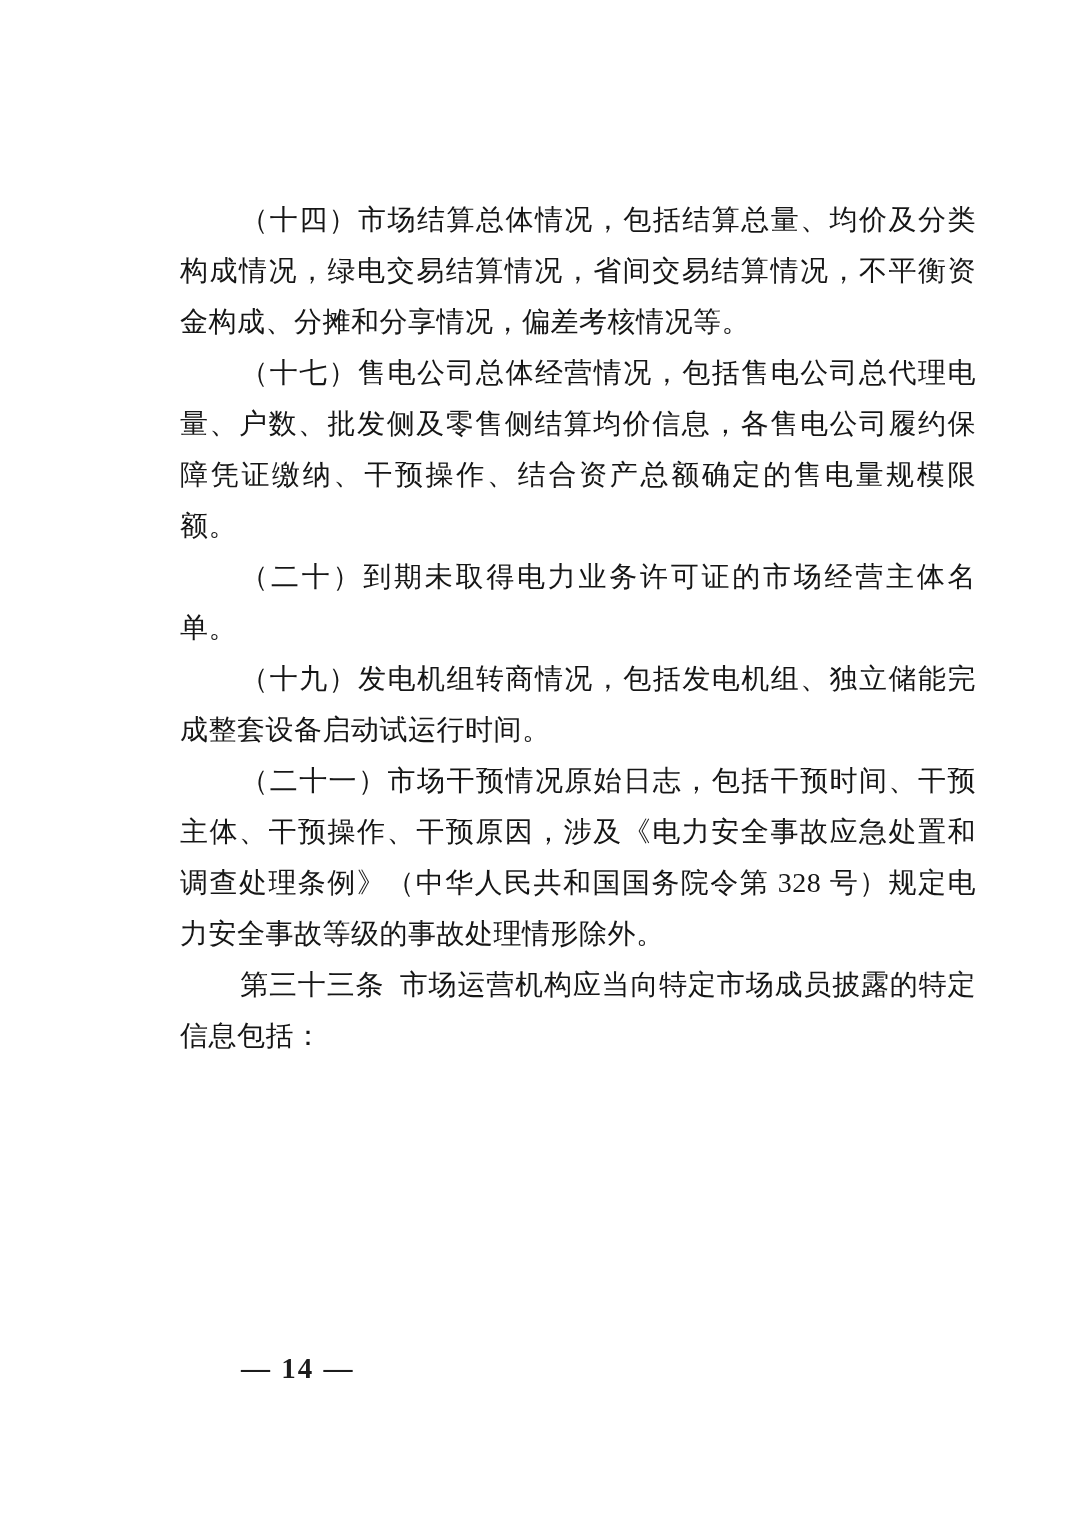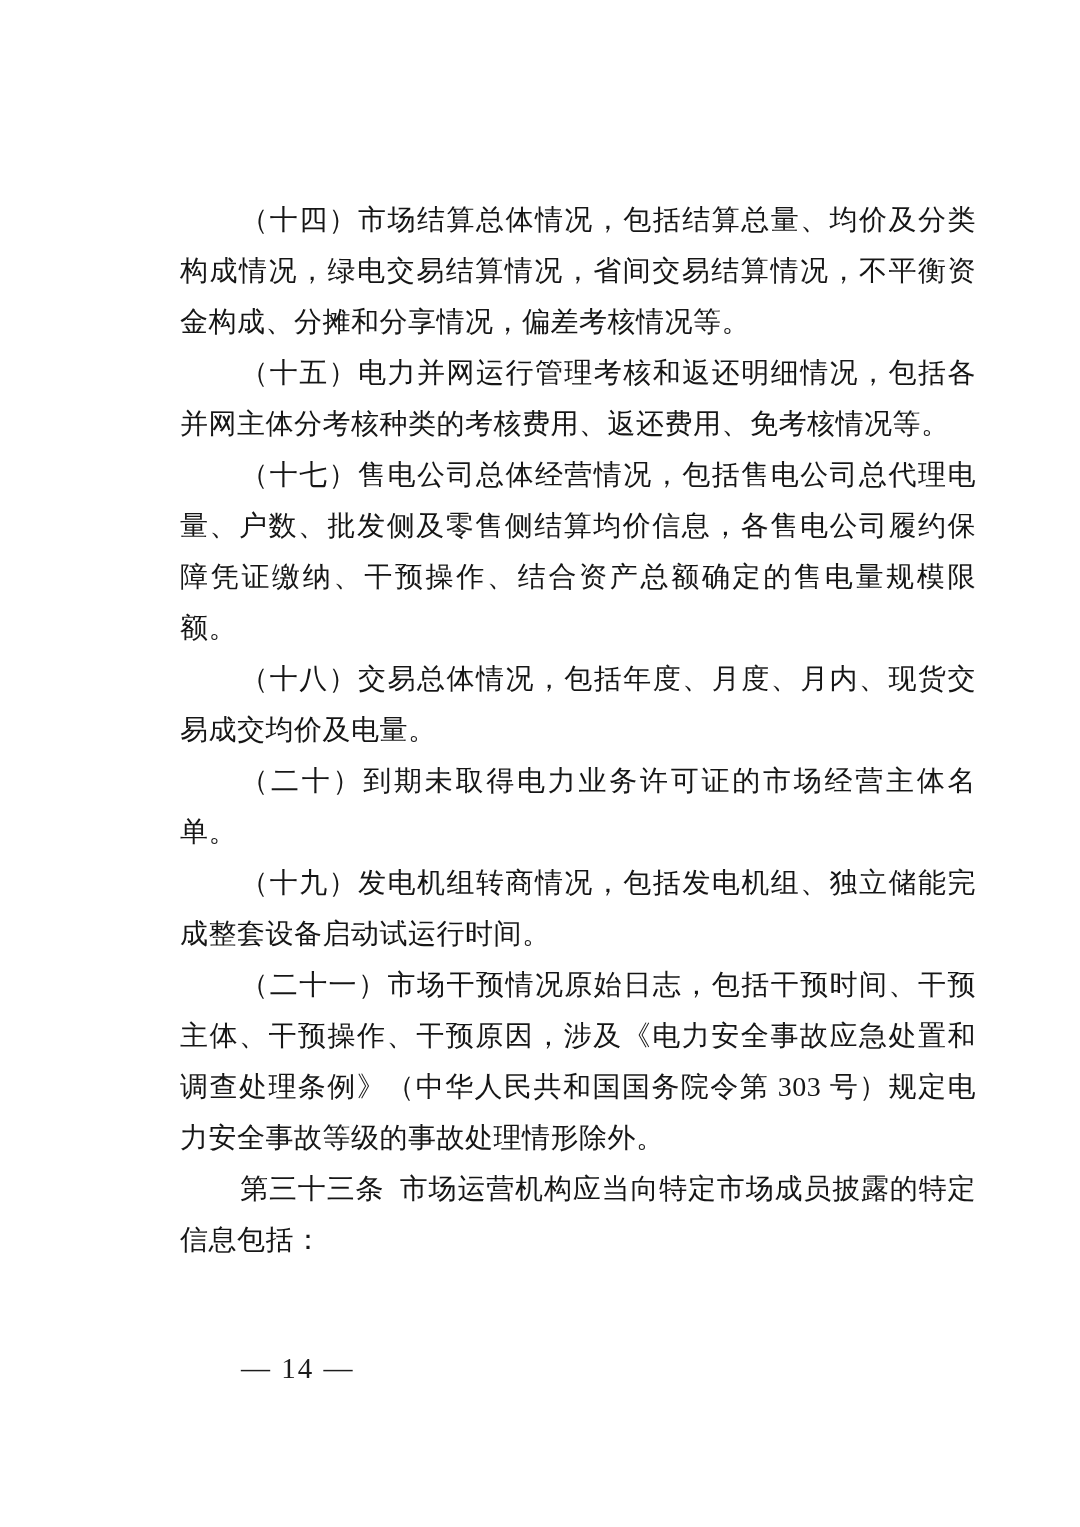--- a/index.html
+++ b/index.html
@@ -39,33 +39,32 @@
   }
   .page-footer {
     position: absolute;
     left: 203px;
     top: 1348px;
     font-size: 29px;
     line-height: 40px;
     letter-spacing: 2px;
     color: #1c1c1c;
     white-space: pre;
+    font-weight: bold;
   }
 </style>
 </head>
 <body>
 
 <div class="page">
   <div class="content">
     <p class="para">（十四）市场结算总体情况，包括结算总量、均价及分类构成情况，绿电交易结算情况，省间交易结算情况，不平衡资金构成、分摊和分享情况，偏差考核情况等。</p>
-    <p class="para">（十五）电力并网运行管理考核和返还明细情况，包括各并网主体分考核种类的考核费用、返还费用、免考核情况等。</p>
     <p class="para">（十七）售电公司总体经营情况，包括售电公司总代理电量、户数、批发侧及零售侧结算均价信息，各售电公司履约保障凭证缴纳、干预操作、结合资产总额确定的售电量规模限额。</p>
-    <p class="para">（十八）交易总体情况，包括年度、月度、月内、现货交易成交均价及电量。</p>
     <p class="para">（二十）到期未取得电力业务许可证的市场经营主体名单。</p>
     <p class="para">（十九）发电机组转商情况，包括发电机组、独立储能完成整套设备启动试运行时间。</p>
-    <p class="para">（二十一）市场干预情况原始日志，包括干预时间、干预主体、干预操作、干预原因，涉及《电力安全事故应急处置和调查处理条例》（中华人民共和国国务院令第 303 号）规定电力安全事故等级的事故处理情形除外。</p>
+    <p class="para">（二十一）市场干预情况原始日志，包括干预时间、干预主体、干预操作、干预原因，涉及《电力安全事故应急处置和调查处理条例》（中华人民共和国国务院令第 328 号）规定电力安全事故等级的事故处理情形除外。</p>
     <p class="para">
       <span class="lead">第三十三条</span><span>市场运营机构应当向特定市场成员披露的特定信息包括：</span>
     </p>
   </div>
 
   <div class="page-footer">— 14 —</div>
 </div>
 
 </body></html>

